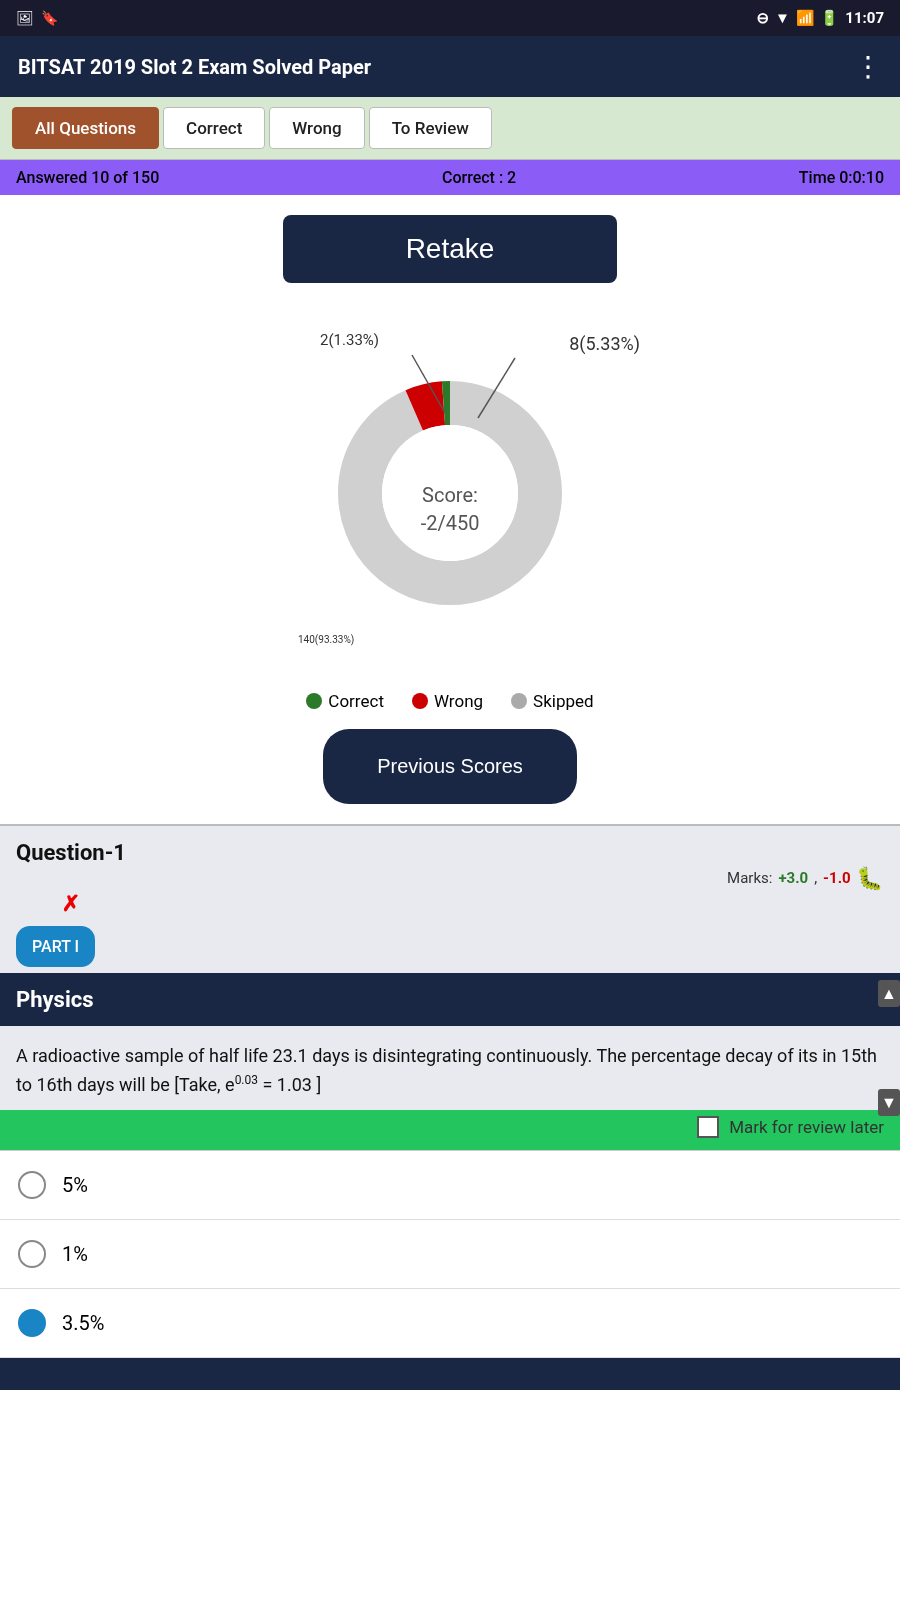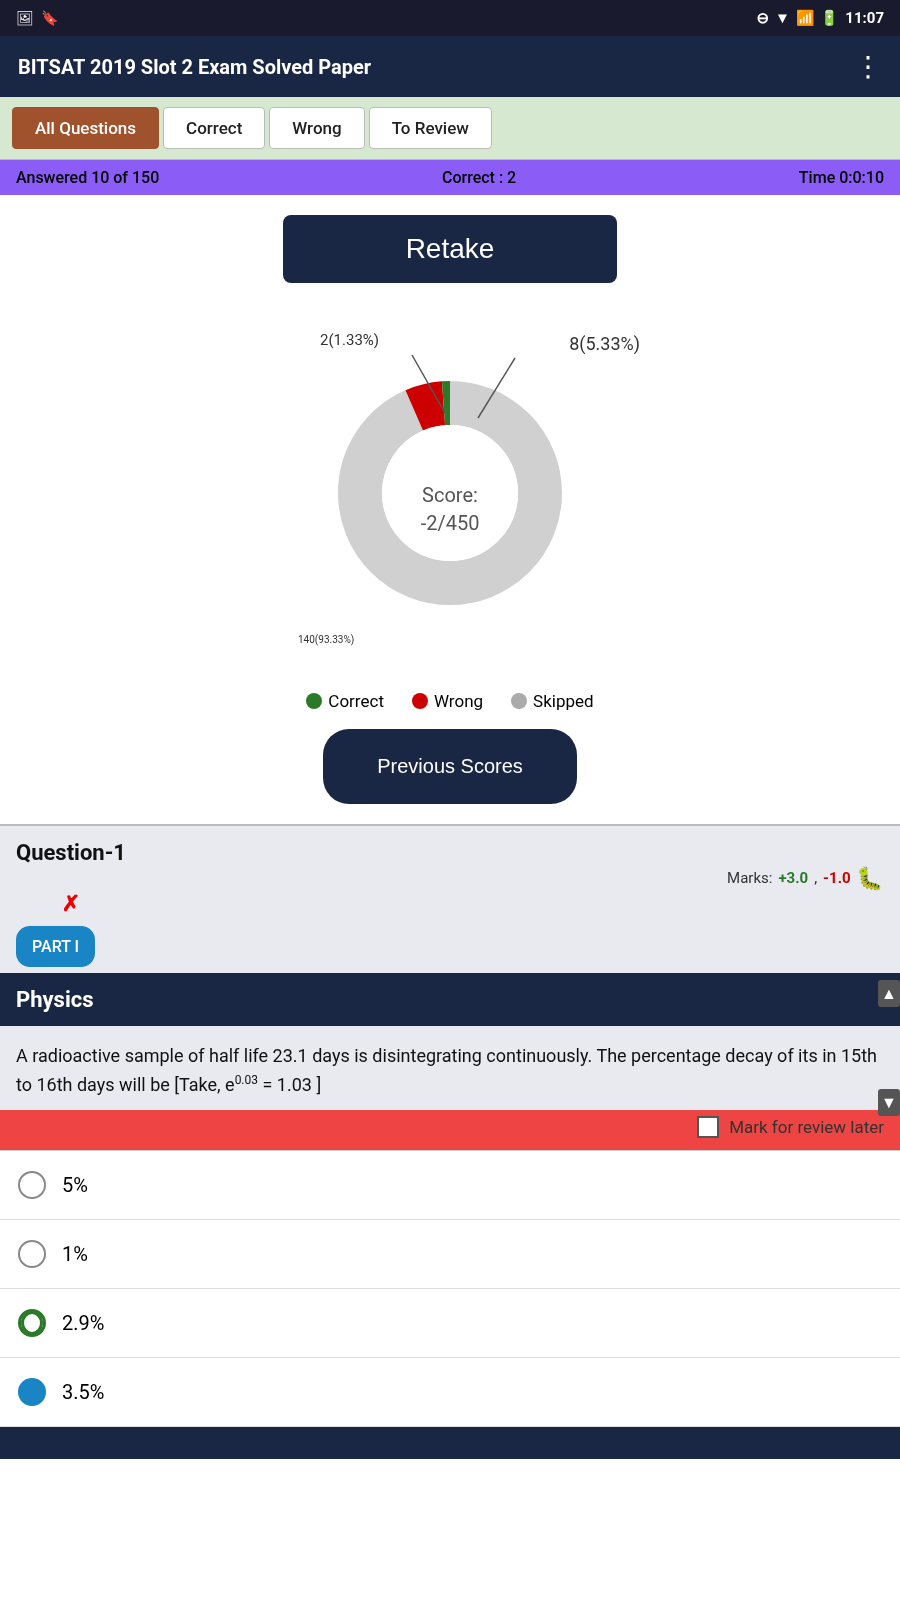--- a/index.html
+++ b/index.html
@@ -171,21 +171,21 @@
       color: #111;
     }
     .question-body sup { font-size: 12px; }
 
     .review-row {
       display: flex;
       justify-content: flex-end;
       align-items: center;
       padding: 6px 16px 12px 16px;
       gap: 10px;
-      background: #ef4444;
+      background: #22c55e;
     }
     .review-checkbox {
       width: 22px; height: 22px;
       border: 2px solid #555;
       background: #fff;
     }
     .review-label { font-size: 17px; color: #333; }
 
     
     .options-list {
@@ -350,24 +350,20 @@
 <div class="options-list">
   <div class="option-item">
     <div class="radio-circle"></div>
     <span>5%</span>
   </div>
   <div class="option-item">
     <div class="radio-circle"></div>
     <span>1%</span>
   </div>
   <div class="option-item">
-    <div class="radio-circle selected-green"></div>
-    <span>2.9%</span>
-  </div>
-  <div class="option-item">
     <div class="radio-circle selected-blue"></div>
     <span>3.5%</span>
   </div>
 </div>
 
 <div style="position:fixed; right:0; top:980px; width:22px; display:flex; flex-direction:column; gap:2px;">
   <div style="background:#555; color:#fff; text-align:center; font-size:16px; padding:4px 2px; cursor:pointer; border-radius:3px;">▲</div>
   <div style="background:#555; color:#fff; text-align:center; font-size:16px; padding:4px 2px; cursor:pointer; border-radius:3px; margin-top:80px;">▼</div>
 </div>
 

